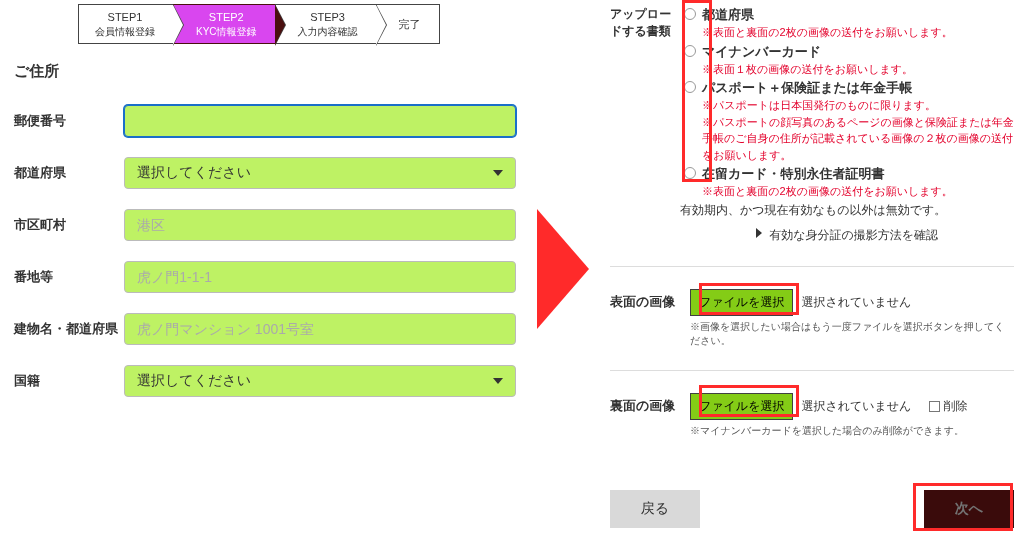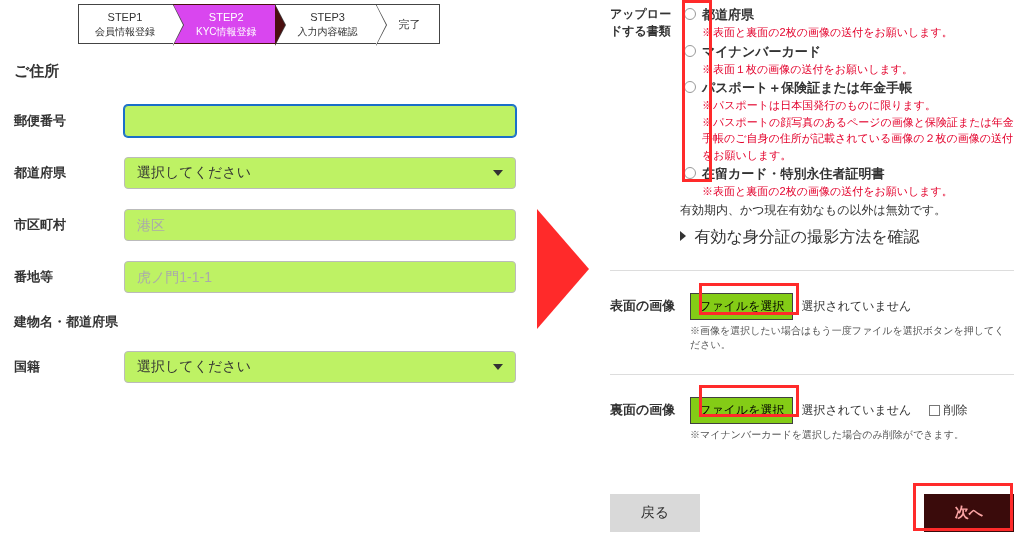--- a/index.html
+++ b/index.html
@@ -156,22 +156,22 @@
     left: 4px; top: 2px;
     width: 12px; height: 12px;
     border: 1px solid #999;
     border-radius: 50%;
     background: #fff;
   }
   .doc-name { font-weight: 700; font-size: 13px; }
   .doc-note { color: #e3002b; font-size: 11px; line-height: 1.5; }
   .validity { font-size: 12px; margin: 0 0 8px 0; }
   .shoot-link {
-    text-align: left;
-    font-size: 16px;
+    text-align: center;
+    font-size: 12px;
     margin-bottom: 22px;
   }
   .shoot-link .tri {
     display: inline-block;
     width: 0; height: 0;
     border-top: 5px solid transparent;
     border-bottom: 5px solid transparent;
     border-left: 6px solid #333;
     margin-right: 4px;
     vertical-align: 1px;
@@ -208,21 +208,21 @@
     display: inline-flex;
     align-items: center;
     justify-content: center;
     height: 38px;
     padding: 0 28px;
     font-size: 14px;
     border: none;
     cursor: pointer;
   }
   .btn.back { background: #d9d9d9; color: #333; width: 90px; }
-  .btn.next { background: #3a0b0b; color: #fca5a5; width: 90px; font-weight: 600; }
+  .btn.next { background: #3a0b0b; color: #737373; width: 90px; font-weight: 600; }
 
   
   .hl {
     position: absolute;
     border: 3px solid #ff2a2a;
     pointer-events: none;
   }
 </style>
 </head>
 <body>
@@ -275,20 +275,23 @@
 
   <div class="form-row">
     <div class="form-label">番地等</div>
     <div class="form-control">
       <input class="text" placeholder="虎ノ門1-1-1" style="">
     </div>
   </div>
 
   <div class="form-row">
     <div class="form-label">建物名・都道府県</div>
+    <div class="form-control">
+      <input class="text" placeholder="虎ノ門マンション 1001号室" style="">
+    </div>
   </div>
 
   <div class="form-row">
     <div class="form-label">国籍</div>
     <div class="form-control">
       <div class="select">
         <span>選択してください</span>
         <span class="caret"></span>
       </div>
     </div>

